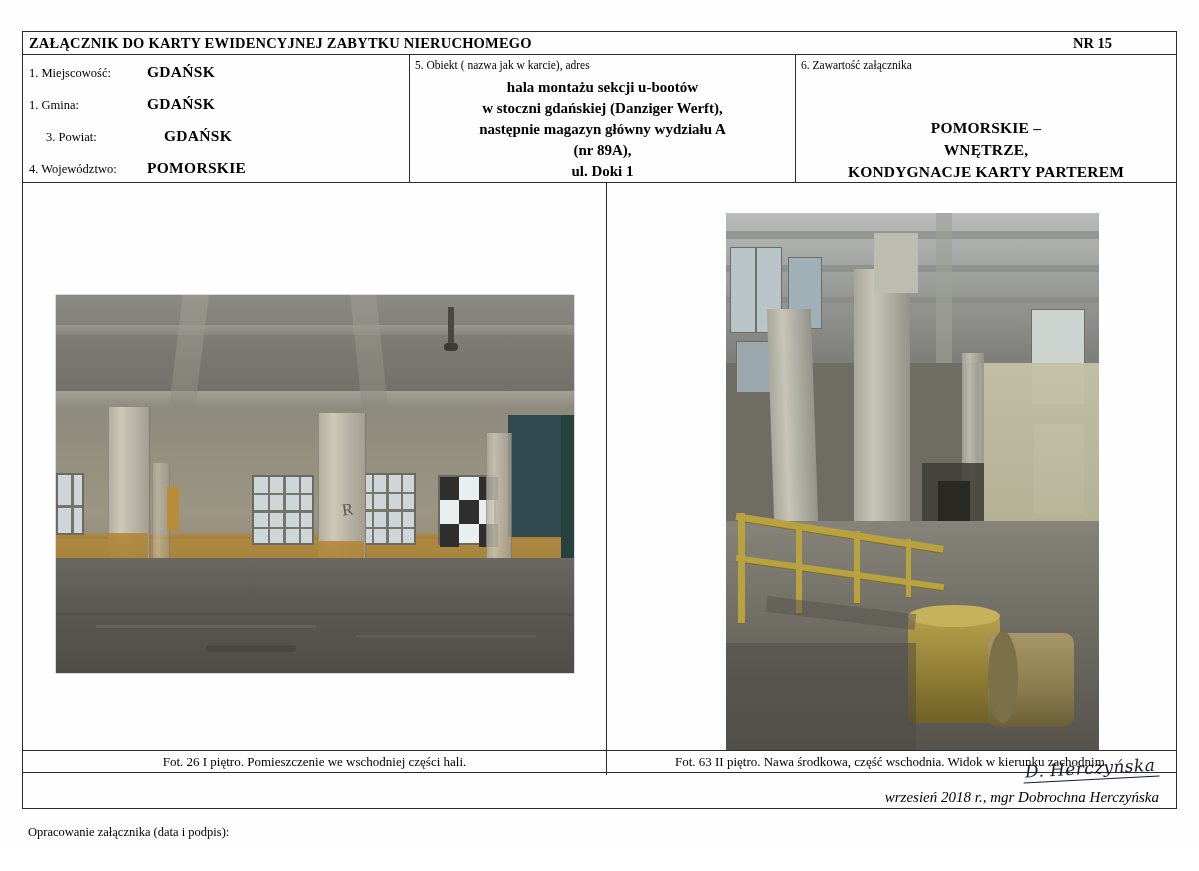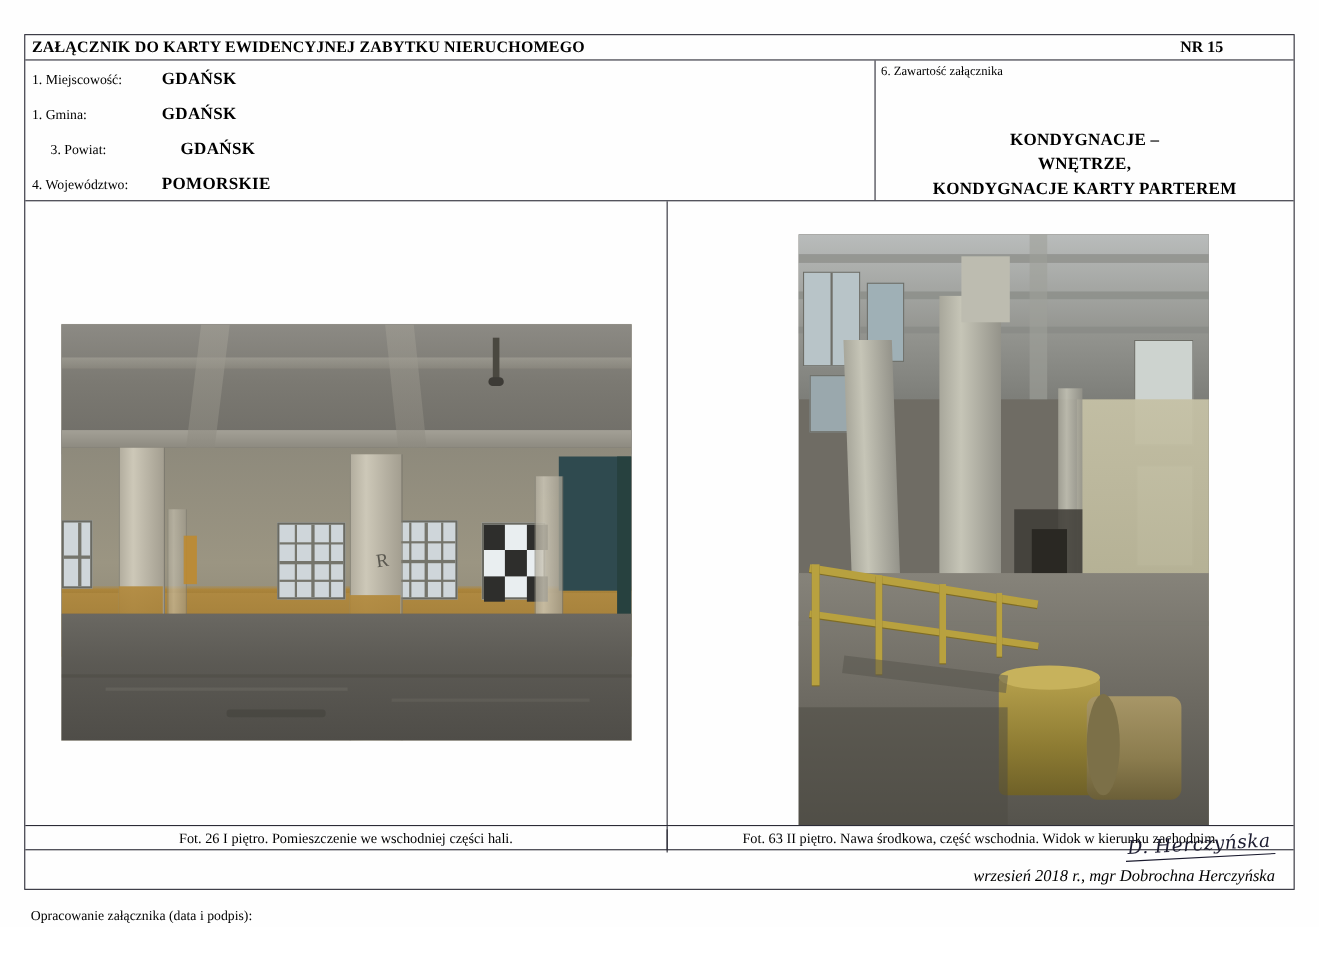--- a/index.html
+++ b/index.html
@@ -337,25 +337,35 @@
           <span class="lbl">1. Gmina:</span><span class="val">GDAŃSK</span>
         </div>
         <div class="field f3">
           <span class="lbl">3. Powiat:</span><span class="val">GDAŃSK</span>
         </div>
         <div class="field f4">
           <span class="lbl">4. Województwo:</span><span class="val">POMORSKIE</span>
         </div>
       </div>
 
+      <div class="cell cell-mid">
+        <div class="cell-caption">5. Obiekt ( nazwa jak w karcie), adres</div>
+        <div class="obj-text">
+          <div>hala montażu sekcji u-bootów</div>
+          <div>w stoczni gdańskiej (Danziger Werft),</div>
+          <div>następnie magazyn główny wydziału A</div>
+          <div>(nr 89A),</div>
+          <div>ul. Doki 1</div>
+        </div>
+      </div>
 
       <div class="cell cell-right">
         <div class="cell-caption">6. Zawartość załącznika</div>
         <div class="att-text">
-          <div>KONDYGNACJE –</div>
+          <div>POMORSKIE –</div>
           <div>WNĘTRZE,</div>
           <div>KONDYGNACJE KARTY PARTEREM</div>
         </div>
       </div>
 
     </div>
 
     <div class="photo-row">
 
       <div class="photo-col photo-col-left">

